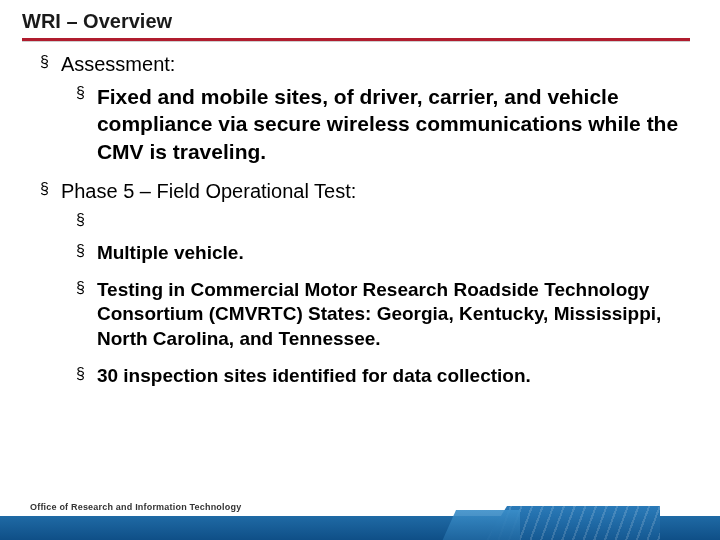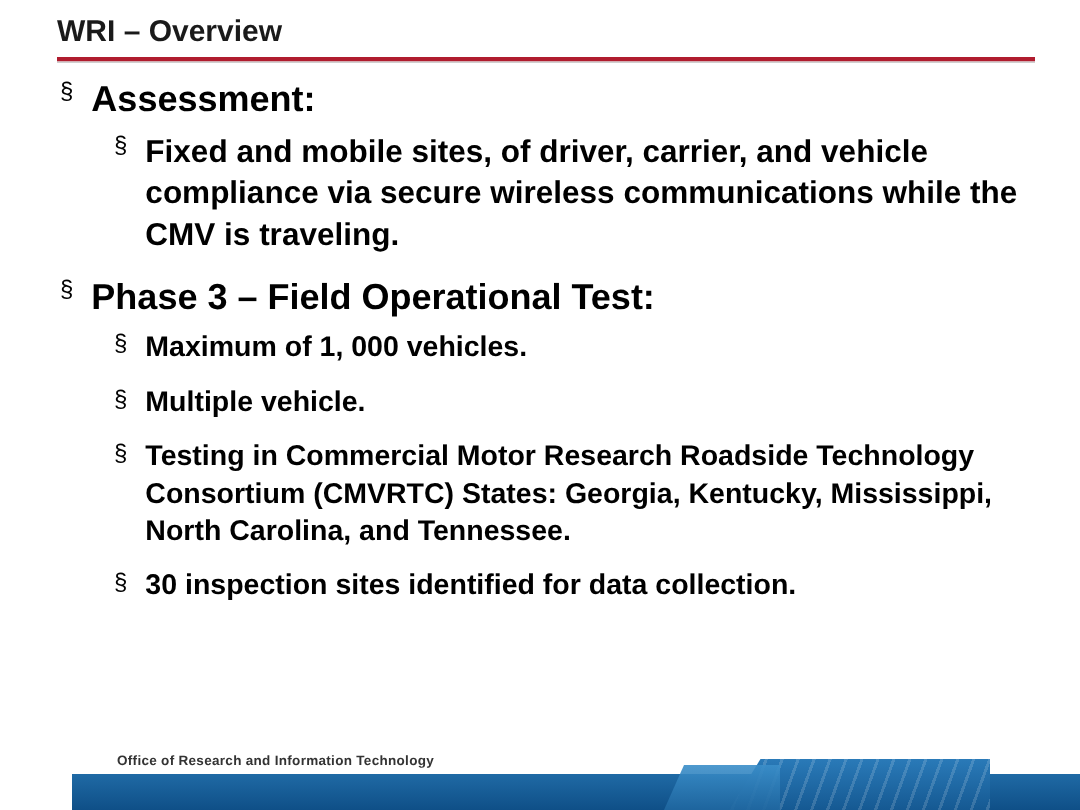--- a/index.html
+++ b/index.html
@@ -1,33 +1,33 @@
 <!DOCTYPE html>
 <html><head>
 <meta charset="utf-8">
 <style>
   * { margin: 0; padding: 0; box-sizing: border-box; }
   html, body { width: 720px; height: 540px; background: #fff; font-family: Arial, Helvetica, sans-serif; color:#000; }
   .slide { width:720px; height:540px; position:relative; background:#fff; }
-  .header { padding: 10px 30px 0 38px; }
+  .header { padding: 10px 30px 0 22px; }
   .title { font-size: 20px; font-weight: bold; color:#1a1a1a; padding-bottom:3px; }
   .underline-red { height:3px; background:#b01c2e; margin-top:2px; }
   .underline-grey { height:1px; background:#cfcfcf; }
   .content { padding: 10px 40px 0 40px; }
   ul.top { list-style:none; margin:0; padding:0; }
   ul.top > li { margin-bottom: 14px; }
   ul.top > li > .row { display:flex; align-items:flex-start; gap:12px; }
   ul.sub { list-style:none; margin:6px 0 0 0; padding:0 0 0 36px; }
   ul.sub > li { margin-bottom: 12px; }
   ul.sub > li > .row { display:flex; align-items:flex-start; gap:12px; }
   .bullet { font-size:16px; line-height:1.2; font-weight:normal; flex:0 0 auto; }
-  .h1-text { font-size:24px; font-weight:bold; line-height:1.25; }
+  .h1-text { font-size:20px; font-weight:normal; line-height:1.25; }
   .sub1-text { font-size:21px; font-weight:bold; line-height:1.3; }
   .sub2-text { font-size:19px; font-weight:bold; line-height:1.3; }
-  .footer { position:absolute; left:0; right:0; bottom:0; height:46px;margin-left:48px; }
+  .footer { position:absolute; left:0; right:0; bottom:0; height:46px; }
   .footer-text { position:absolute; left:30px; bottom:28px; font-size:9px; color:#333; font-weight:bold; letter-spacing:0.2px; }
   .page-num { position:absolute; right:22px; bottom:12px; font-size:10px; color:#333; font-weight:bold; }
   .footer-band { position:absolute; left:0; right:0; bottom:0; height:24px; background: linear-gradient(180deg,#1f6aa5 0%, #0f4f87 100%); }
   .footer-band::before {
     content:""; position:absolute; right:60px; top:-10px; width:180px; height:44px;
     background: repeating-linear-gradient(110deg, rgba(255,255,255,0.0) 0 8px, rgba(255,255,255,0.15) 8px 10px),
                 linear-gradient(180deg,#2a7ab8,#0f4f87);
     clip-path: polygon(15% 0, 100% 0, 100% 100%, 0 100%);
   }
   .footer-band::after {
@@ -61,27 +61,26 @@
               <span class="bullet">§</span>
               <span class="sub1-text">Fixed and mobile sites, of driver, carrier,  and vehicle compliance via secure wireless communications while the CMV is traveling.</span>
             </div>
           </li>
         </ul>
       </li>
 
       <li>
         <div class="row">
           <span class="bullet">§</span>
-          <span class="h1-text">Phase 3 – Field Operational Test:</span>
+          <span class="h1-text">Phase 5 – Field Operational Test:</span>
         </div>
         <ul class="sub">
           <li>
             <div class="row">
               <span class="bullet">§</span>
-              <span class="sub2-text">Maximum of 1, 000 vehicles.</span>
             </div>
           </li>
           <li>
             <div class="row">
               <span class="bullet">§</span>
               <span class="sub2-text">Multiple vehicle.</span>
             </div>
           </li>
           <li>
             <div class="row">

